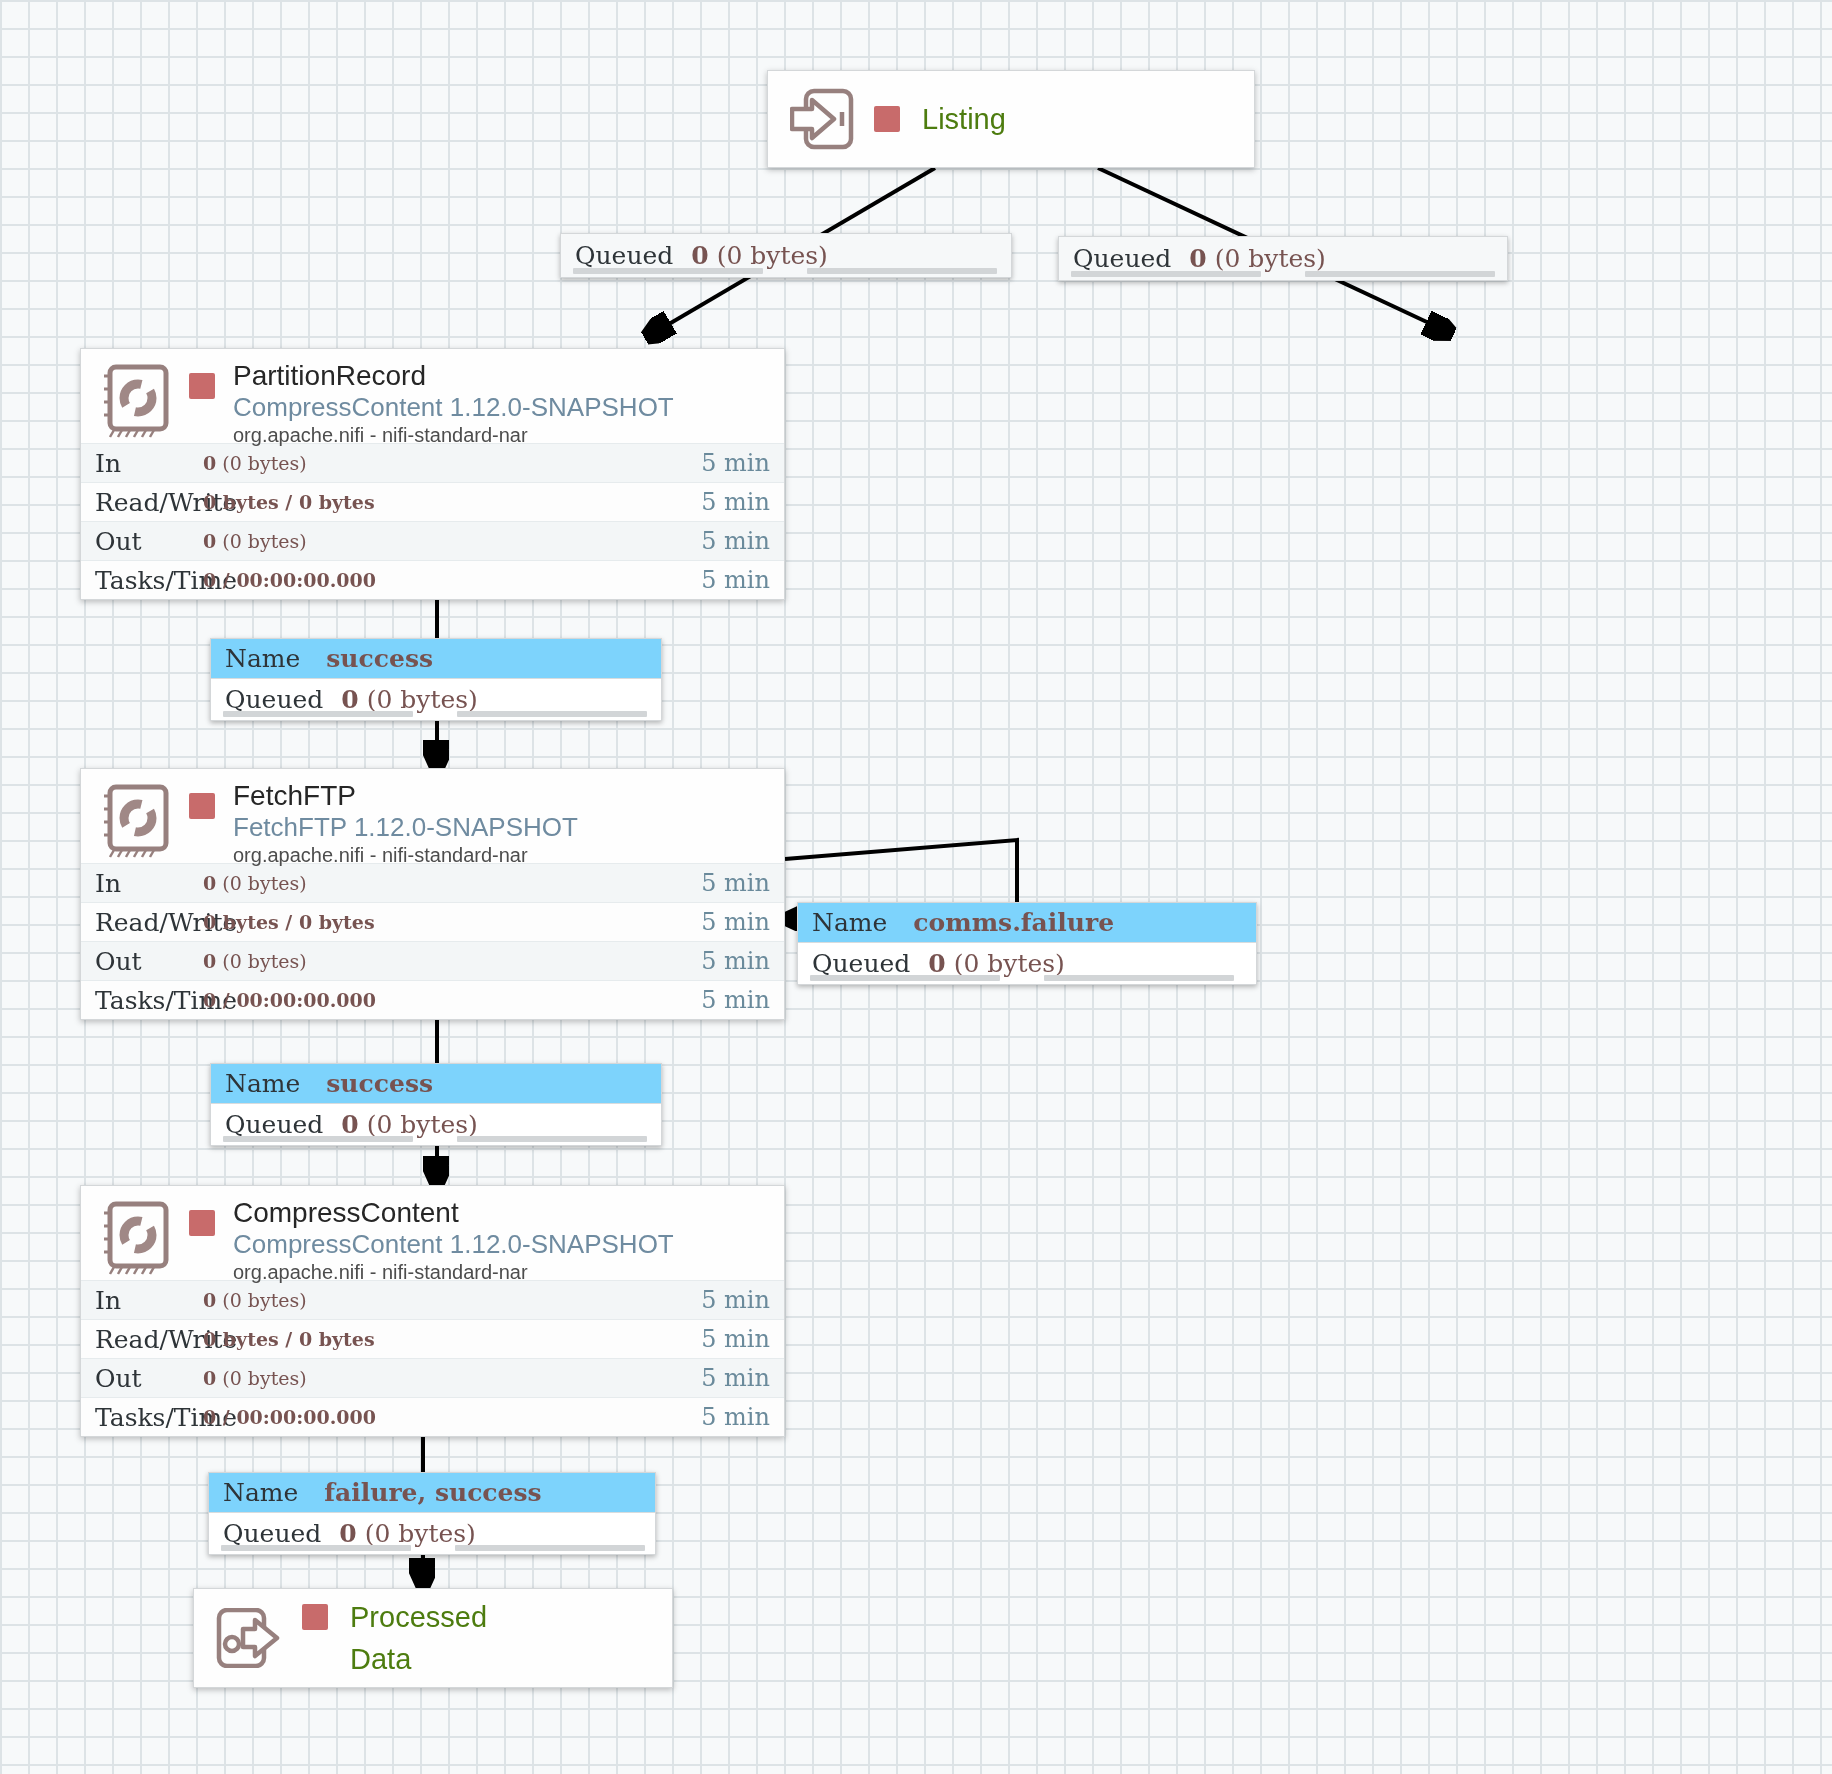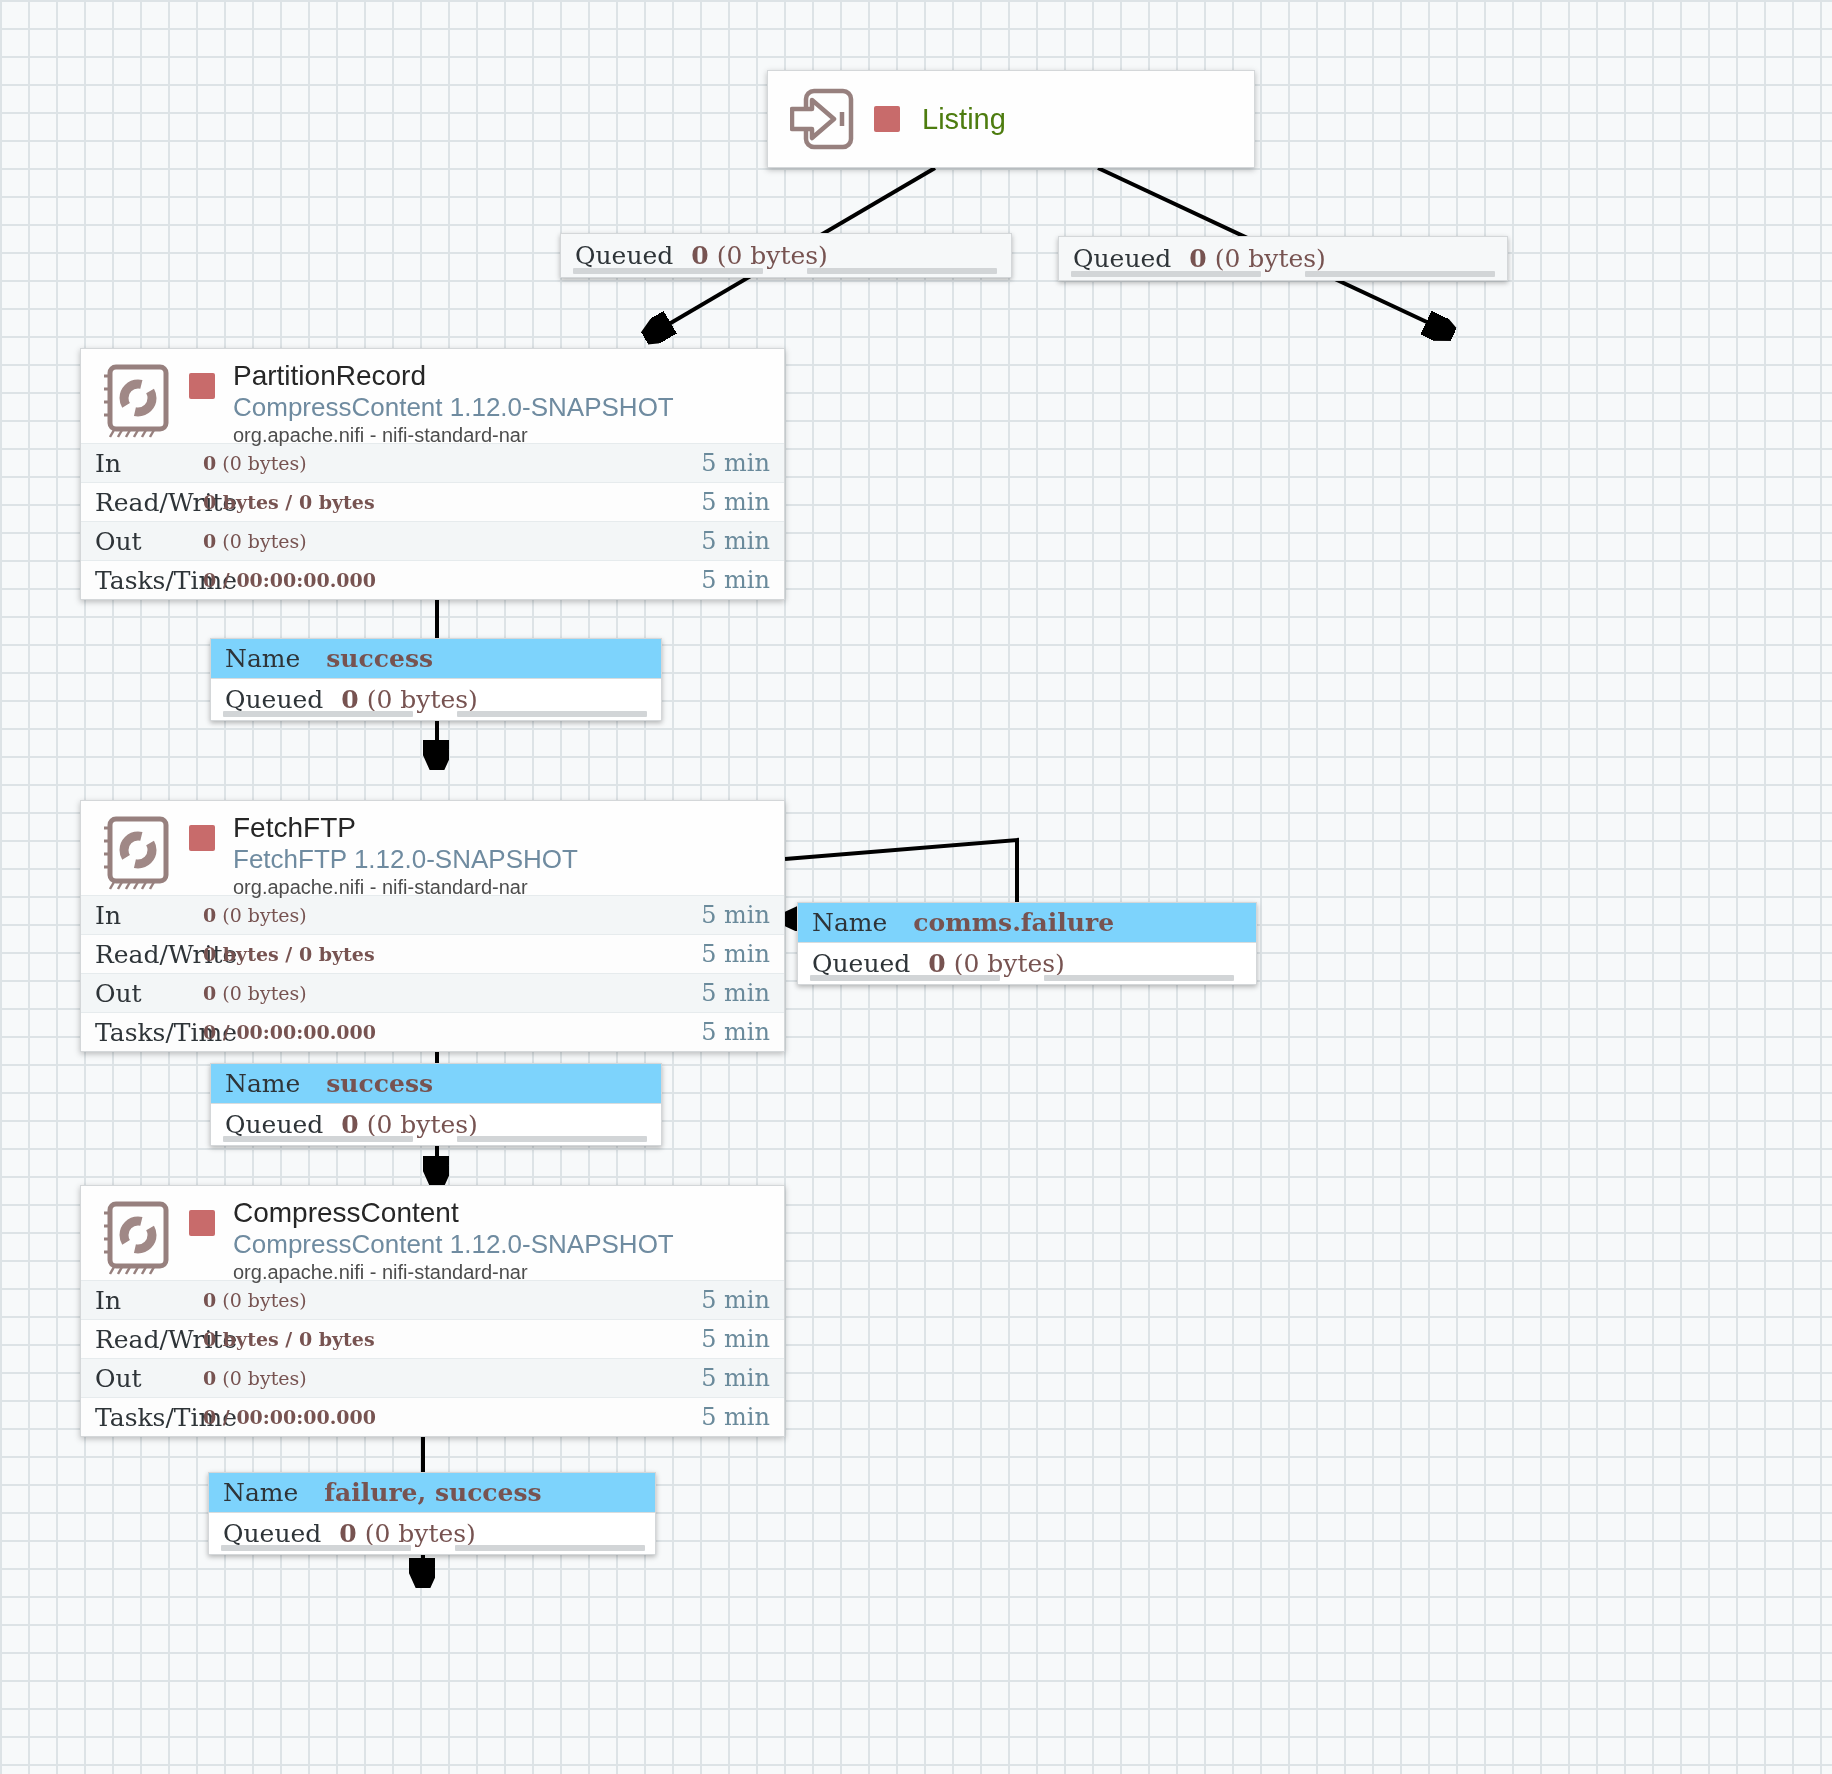--- a/index.html
+++ b/index.html
@@ -31,21 +31,21 @@
   #port-listing       { left:767px; top:70px;  width:488px; height:98px; }
   #port-listing-out   { left:1318px; top:348px; width:480px; height:96px; }
   #port-processed     { left:193px; top:1588px; width:480px; height:100px; }
 
   
   .processor {
     position:absolute; z-index:10; width:705px; background:#fefefe;
     border:1px solid #d4d7d9; box-shadow:0 2px 6px rgba(0,0,0,.25);
   }
   #proc-partition { left:80px; top:348px; }
-  #proc-fetchftp  { left:80px; top:800px; }
+  #proc-fetchftp  { left:80px; top:768px; }
   #proc-compress  { left:80px; top:1185px; }
 
   .proc-header { position:relative; height:94px; }
   .proc-icon { position:absolute; left:15px; top:13px; }
   .proc-header .status-square { position:absolute; left:108px; top:24px; }
   .proc-titles { position:absolute; left:152px; top:10px; width:540px; }
   .proc-title    { font-size:28px; line-height:33px; color:#262626; }
   .proc-subtitle { font-size:26px; line-height:31px; color:#6f8ba0; }
   .proc-bundle   { font-size:20px; line-height:24px; color:#4d4d4d; }
 
@@ -111,20 +111,34 @@
       <path d="M 2,21 L 22,21 L 22,12 L 44,31 L 22,50 L 22,41 L 2,41 Z" fill="#fefefe" stroke="#97807e" stroke-width="4.5" stroke-linejoin="round"></path>
       <line x1="52" y1="24" x2="52" y2="38" stroke="#97807e" stroke-width="4.5"></line>
     </svg>
     <div class="port-body">
       <div class="status-square"></div>
       <div class="port-label">Listing</div>
     </div>
   </div>
 
 
+  <div class="port" id="port-processed">
+    <svg class="port-icon" width="66" height="60" viewBox="0 0 66 60">
+      <rect x="3" y="2" width="45" height="56" rx="8" fill="none" stroke="#97807e" stroke-width="4.5"></rect>
+      <circle cx="16" cy="36" r="7" fill="#fefefe" stroke="#97807e" stroke-width="4.5"></circle>
+      <path d="M 27,21 L 39,21 L 39,12 L 61,30 L 39,48 L 39,39 L 27,39 Z" fill="#fefefe" stroke="#97807e" stroke-width="4.5" stroke-linejoin="round"></path>
+    </svg>
+    <div class="port-body">
+      <div class="status-square"></div>
+      <div class="port-label">
+        <div>Processed</div>
+        <div>Data</div>
+      </div>
+    </div>
+  </div>
 
   <div class="processor" id="proc-partition">
     <div class="proc-header">
       <svg class="proc-icon" width="78" height="80" viewBox="0 0 78 80">
         <rect x="14" y="5" width="56" height="62" rx="6" fill="none" stroke="#97807e" stroke-width="5"></rect>
         <line x1="8" y1="14" x2="14" y2="14" stroke="#97807e" stroke-width="3"></line>
         <line x1="8" y1="27" x2="14" y2="27" stroke="#97807e" stroke-width="3"></line>
         <line x1="8" y1="40" x2="14" y2="40" stroke="#97807e" stroke-width="3"></line>
         <line x1="8" y1="53" x2="14" y2="53" stroke="#97807e" stroke-width="3"></line>
         <g stroke="#97807e" stroke-width="2.5">

